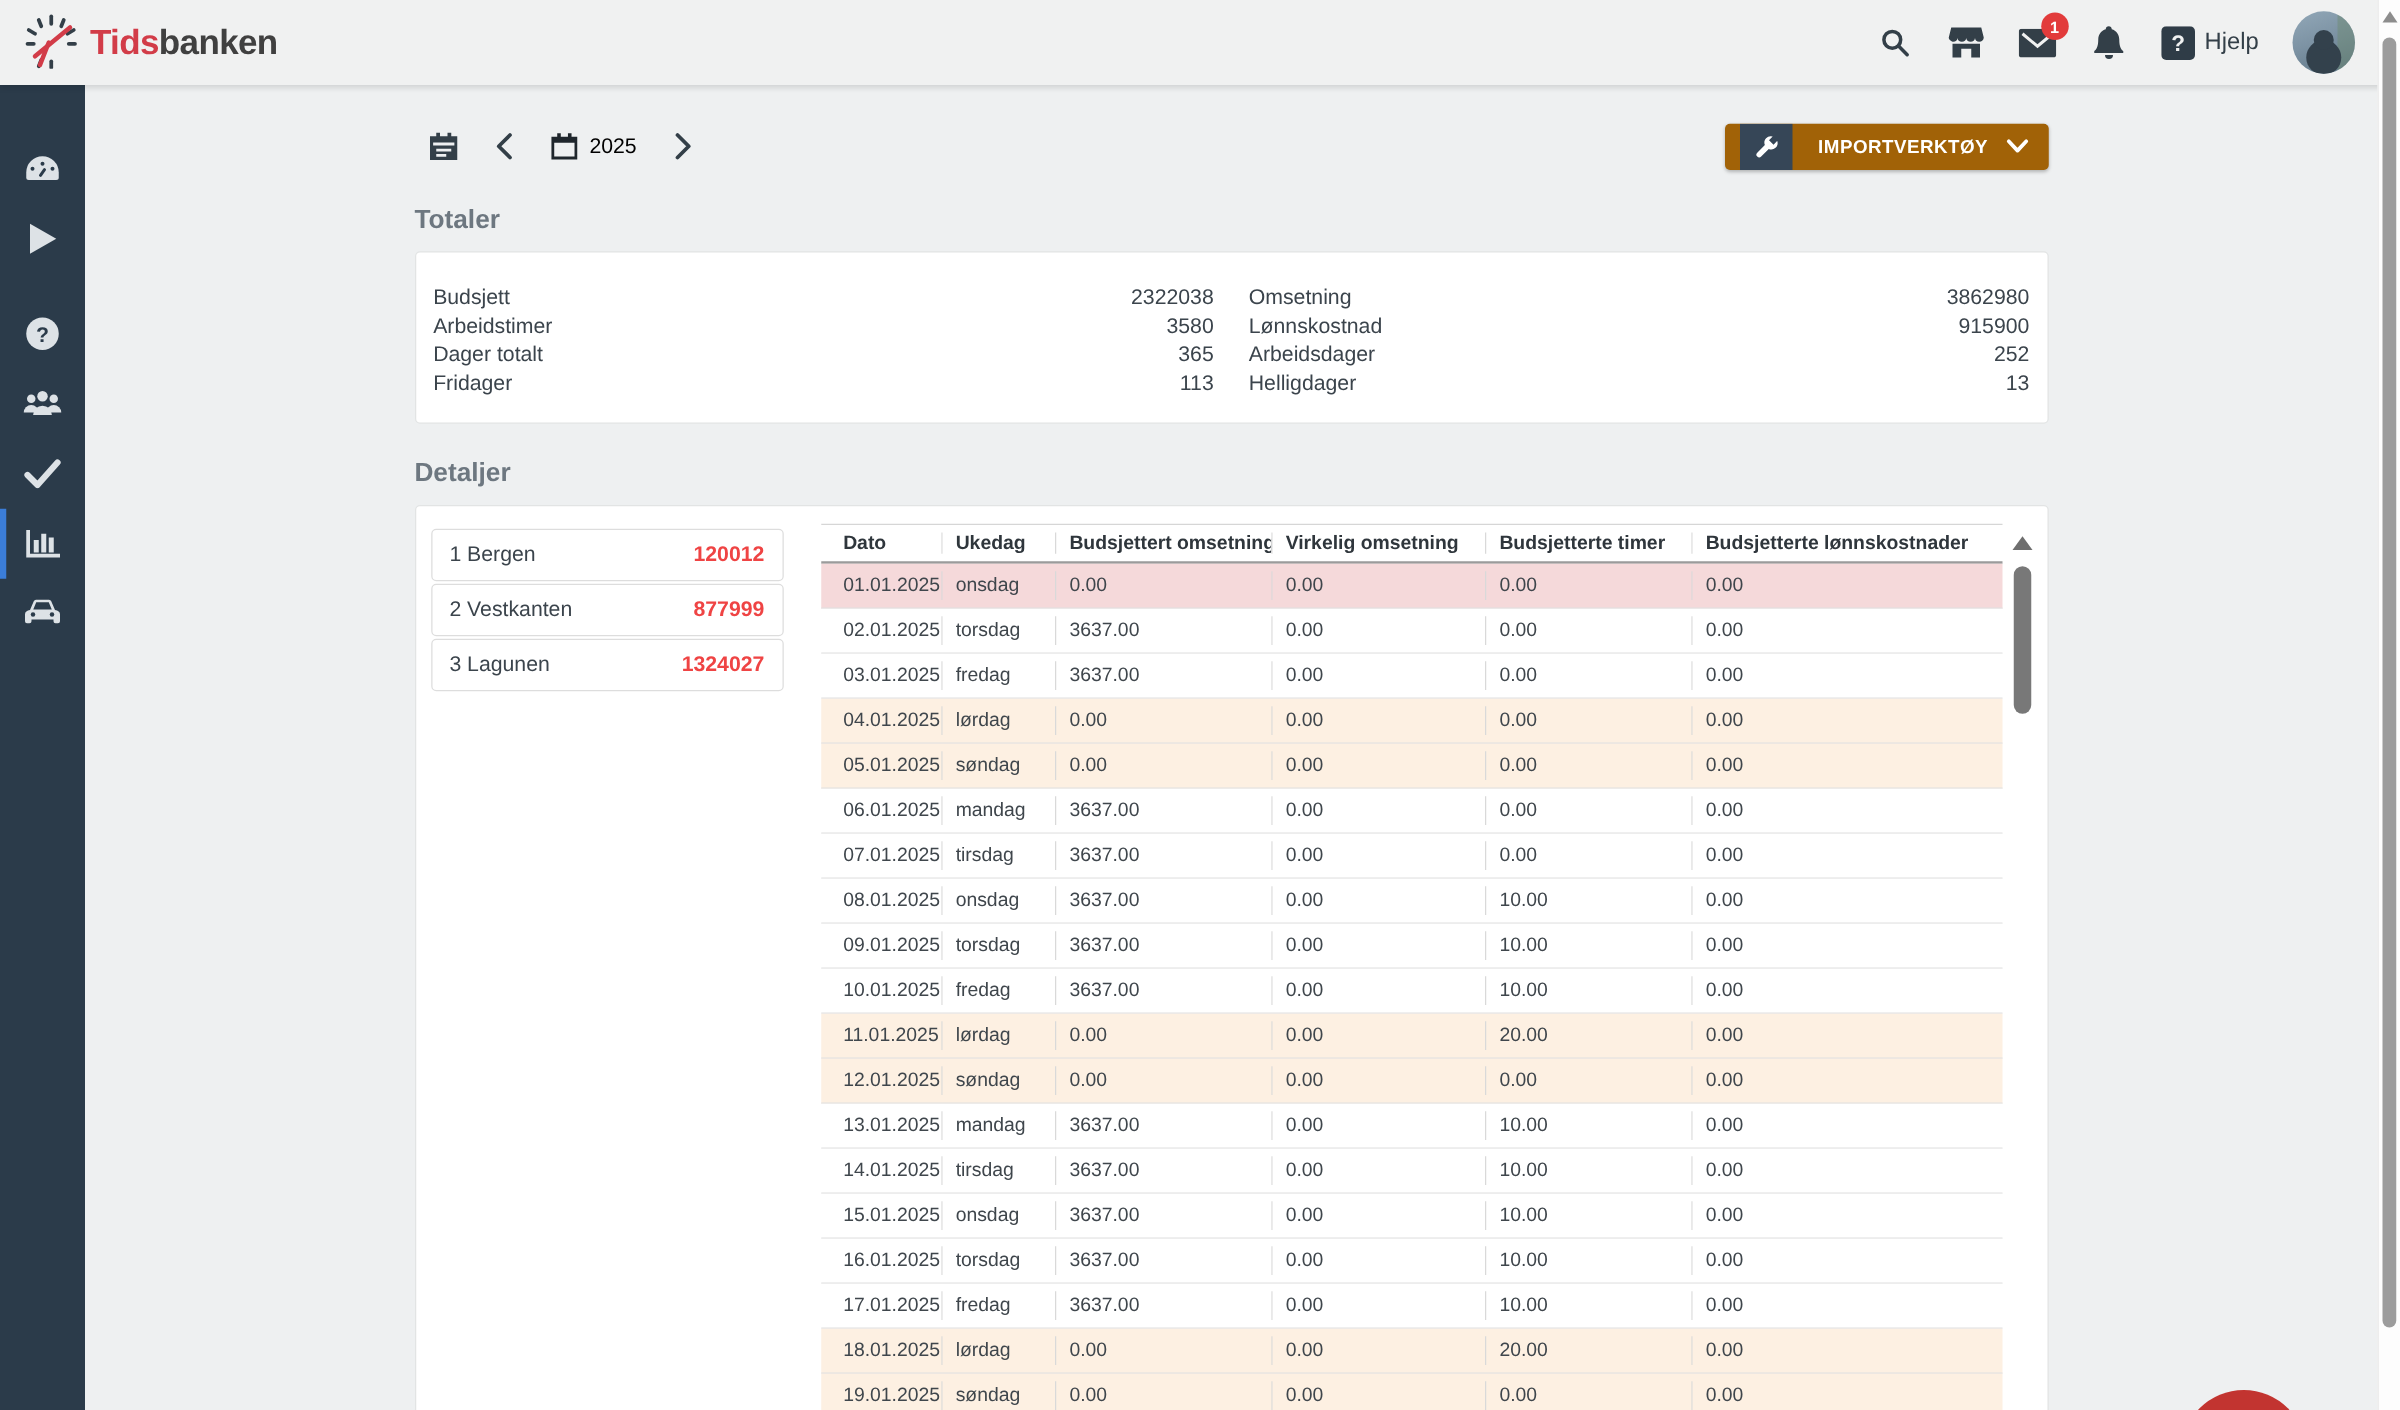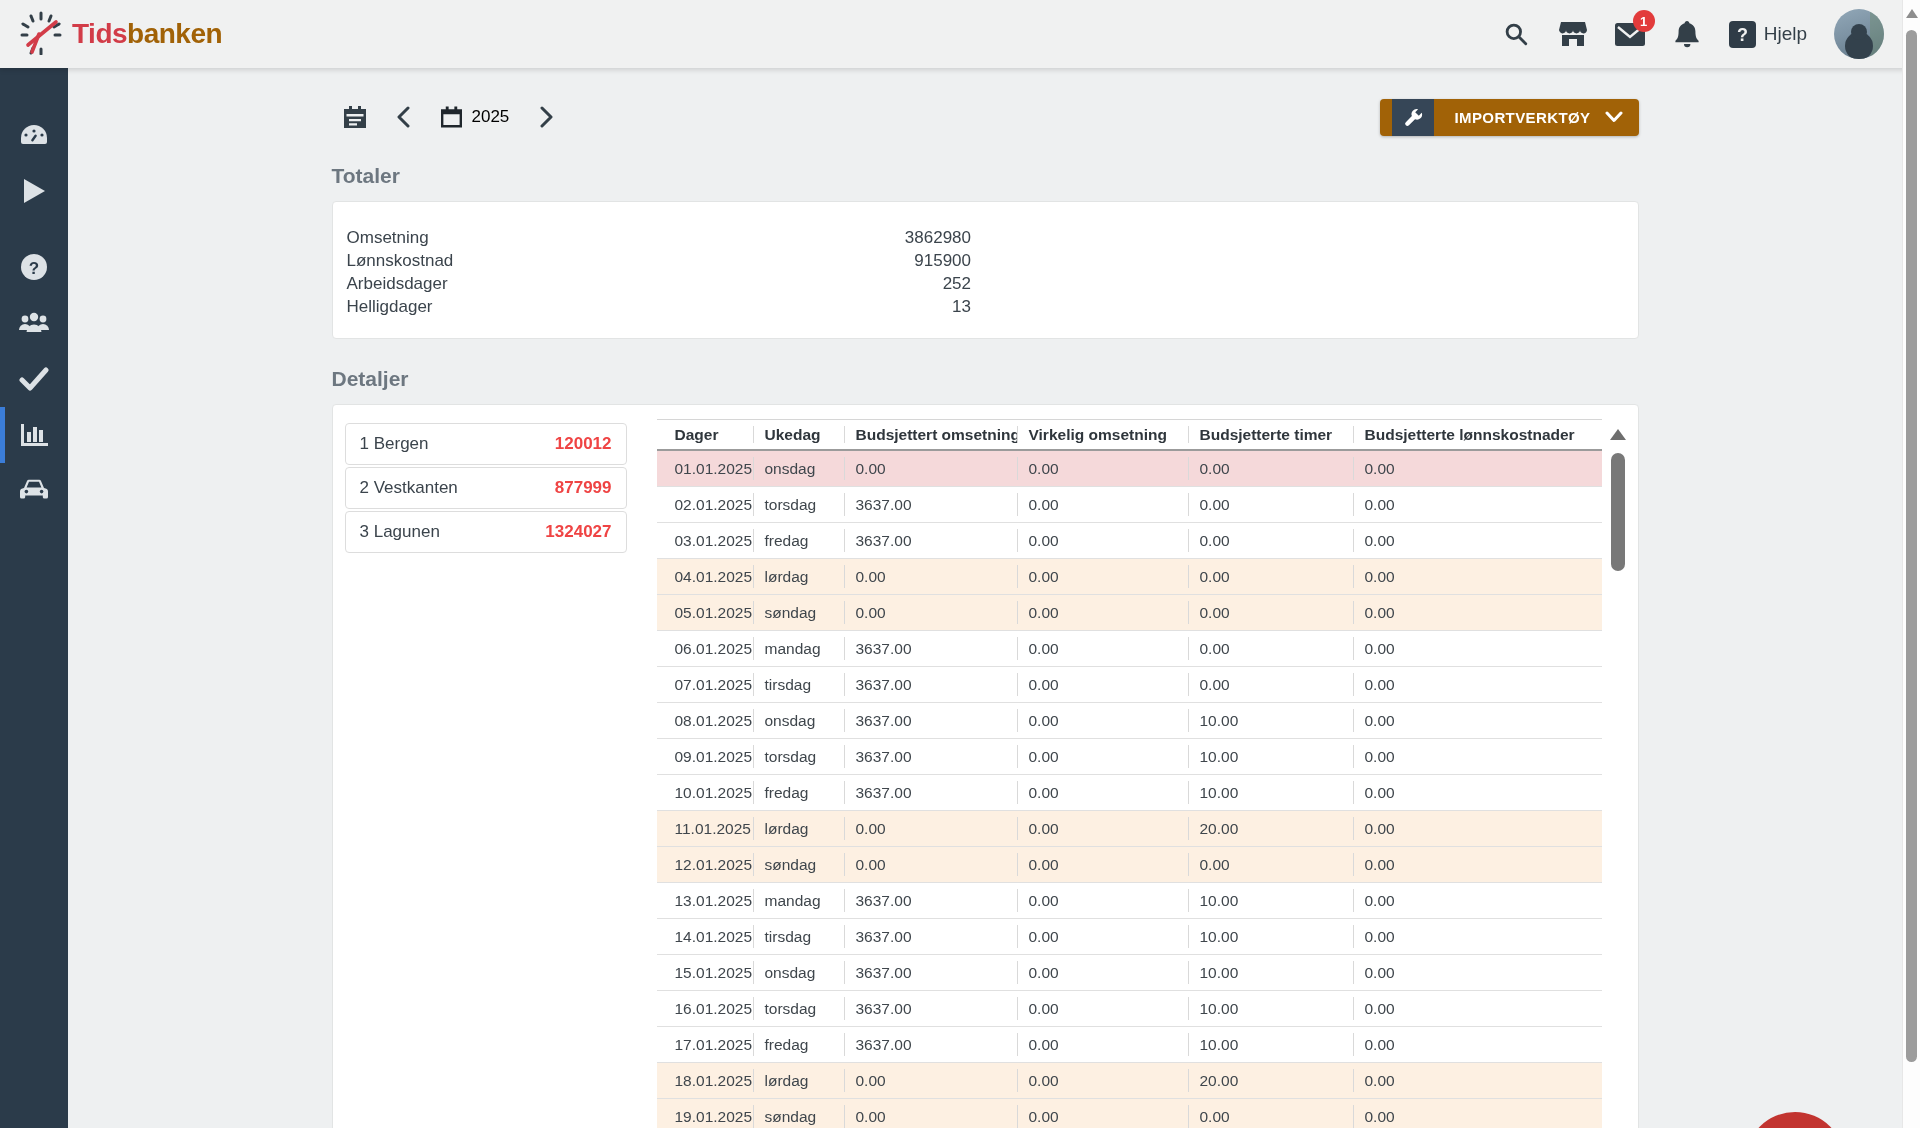--- a/index.html
+++ b/index.html
@@ -3,21 +3,21 @@
 <meta charset="utf-8">
 <style>
   * { margin:0; padding:0; box-sizing:border-box; }
   html,body { width:1920px; height:1128px; overflow:hidden; font-family:"Liberation Sans","DejaVu Sans",sans-serif; background:#eef0f0; }
 
   
   .topbar { position:absolute; left:0; top:0; width:1920px; height:68px; background:#f0f1f1; box-shadow:0 2px 5px rgba(0,0,0,.14); z-index:20; display:flex; align-items:center; }
   .logo { display:flex; align-items:center; gap:8px; padding-left:18px; }
   .logo-text { font-size:28px; font-weight:700; letter-spacing:-0.5px; }
   .logo-text .red { color:#d23c48; }
-  .logo-text .dark { color:#a16207; font-weight:600;margin-top:16px; }
+  .logo-text .dark { color:#404040; font-weight:600;margin-top:16px; }
   .top-icons { position:absolute; right:36px; top:0; height:68px; display:flex; align-items:center; gap:27px; }
   .tbicon { width:30px; height:30px; display:flex; align-items:center; justify-content:center; position:relative; cursor:pointer; }
   .badge { position:absolute; top:-9px; right:-10px; min-width:22px; height:22px; border-radius:11px; background:#e23b3b; color:#fff; font-size:13px; font-weight:700; display:flex; align-items:center; justify-content:center; }
   .help-group { display:flex; align-items:center; gap:8px; cursor:pointer; }
   .help-label { font-size:19px; color:#333f48; }
   .avatar { width:50px; height:50px; border-radius:50%; overflow:hidden; position:relative; background:linear-gradient(160deg,#92a8b8 0%,#7d93a4 45%,#5d7484 100%); cursor:pointer; }
   .avatar:after { content:''; position:absolute; left:50%; top:30%; transform:translateX(-50%); width:16px; height:16px; border-radius:50%; background:#33414c; box-shadow:0 14px 0 6px #33414c; }
   .avatar:before { content:''; position:absolute; right:-6px; top:0; width:20px; height:100%; background:#6d8a6f; opacity:.45; }
 
   
@@ -256,20 +256,39 @@
         </span>
       </div>
     </div>
 
     <h2 class="section-title">Totaler</h2>
 
     <section class="card totals-card">
       <div class="tot-col">
 
       <div class="tot-row">
+          <span>Budsjett</span>
+          <span>2322038</span>
+        </div>
+          <div class="tot-row">
+          <span>Arbeidstimer</span>
+          <span>3580</span>
+        </div>
+          <div class="tot-row">
+          <span>Dager totalt</span>
+          <span>365</span>
+        </div>
+          <div class="tot-row">
+          <span>Fridager</span>
+          <span>113</span>
+        </div>
+        </div>
+      <div class="tot-col">
+
+      <div class="tot-row">
           <span>Omsetning</span>
           <span>3862980</span>
         </div>
           <div class="tot-row">
           <span>Lønnskostnad</span>
           <span>915900</span>
         </div>
           <div class="tot-row">
           <span>Arbeidsdager</span>
           <span>252</span>
@@ -297,21 +316,21 @@
           <div class="loc-item">
           <span class="loc-name">3 Lagunen</span>
           <span class="loc-value">1324027</span>
         </div>
         </div>
 
       <div class="table-wrap">
         <div class="btable">
           <div class="trow thead">
 
-          <span class="tcell">Dager</span>
+          <span class="tcell">Dato</span>
               <span class="tcell">Ukedag</span>
               <span class="tcell">Budsjettert omsetning</span>
               <span class="tcell">Virkelig omsetning</span>
               <span class="tcell">Budsjetterte timer</span>
               <span class="tcell">Budsjetterte lønnskostnader</span>
             </div>
           <div class="tbody">
 
           <div class="trow holiday">
               <span class="tcell">01.01.2025</span>

